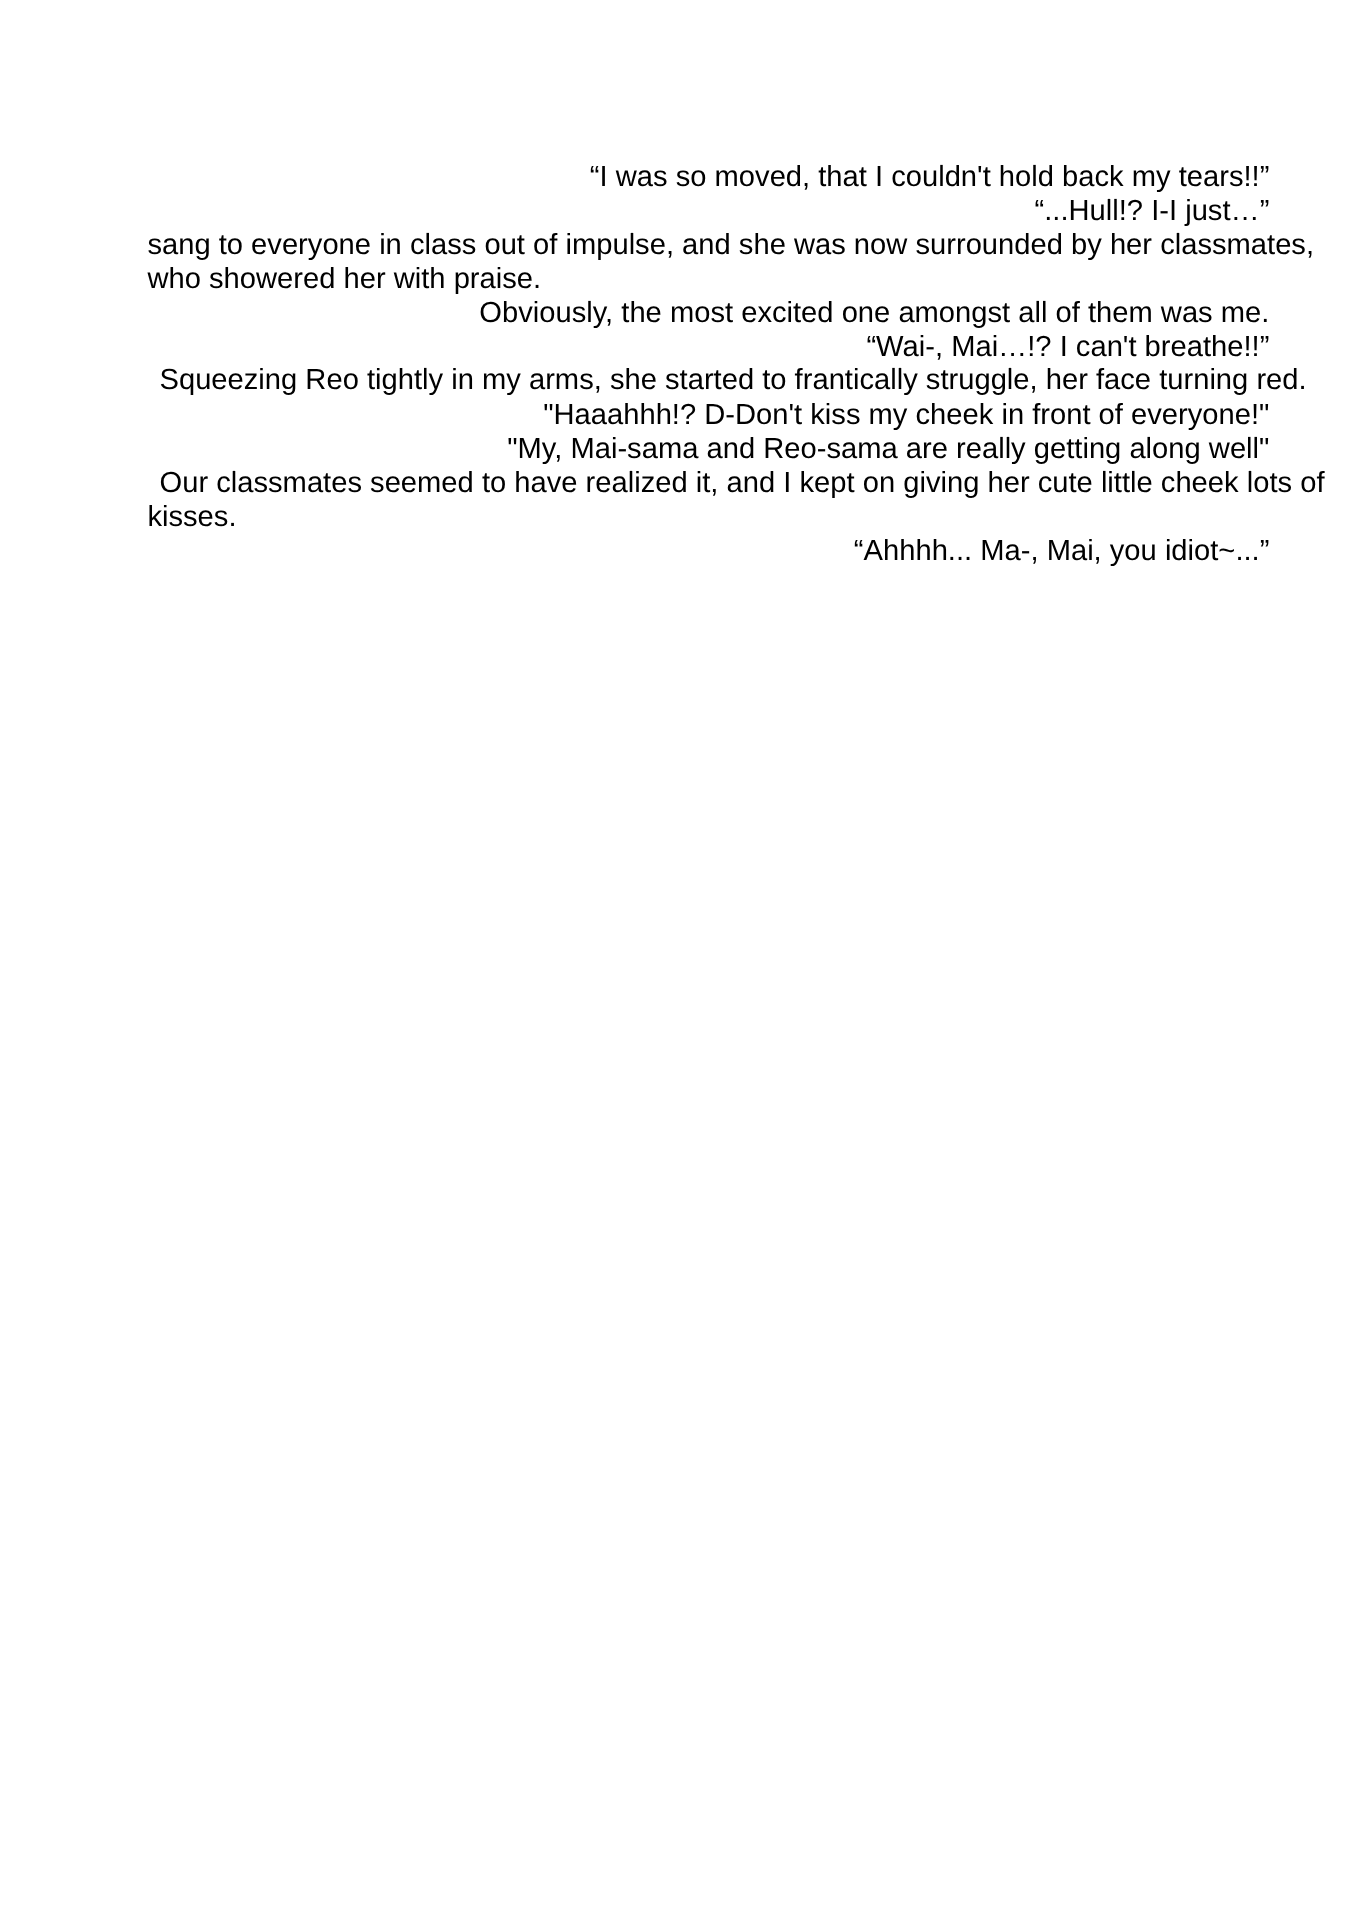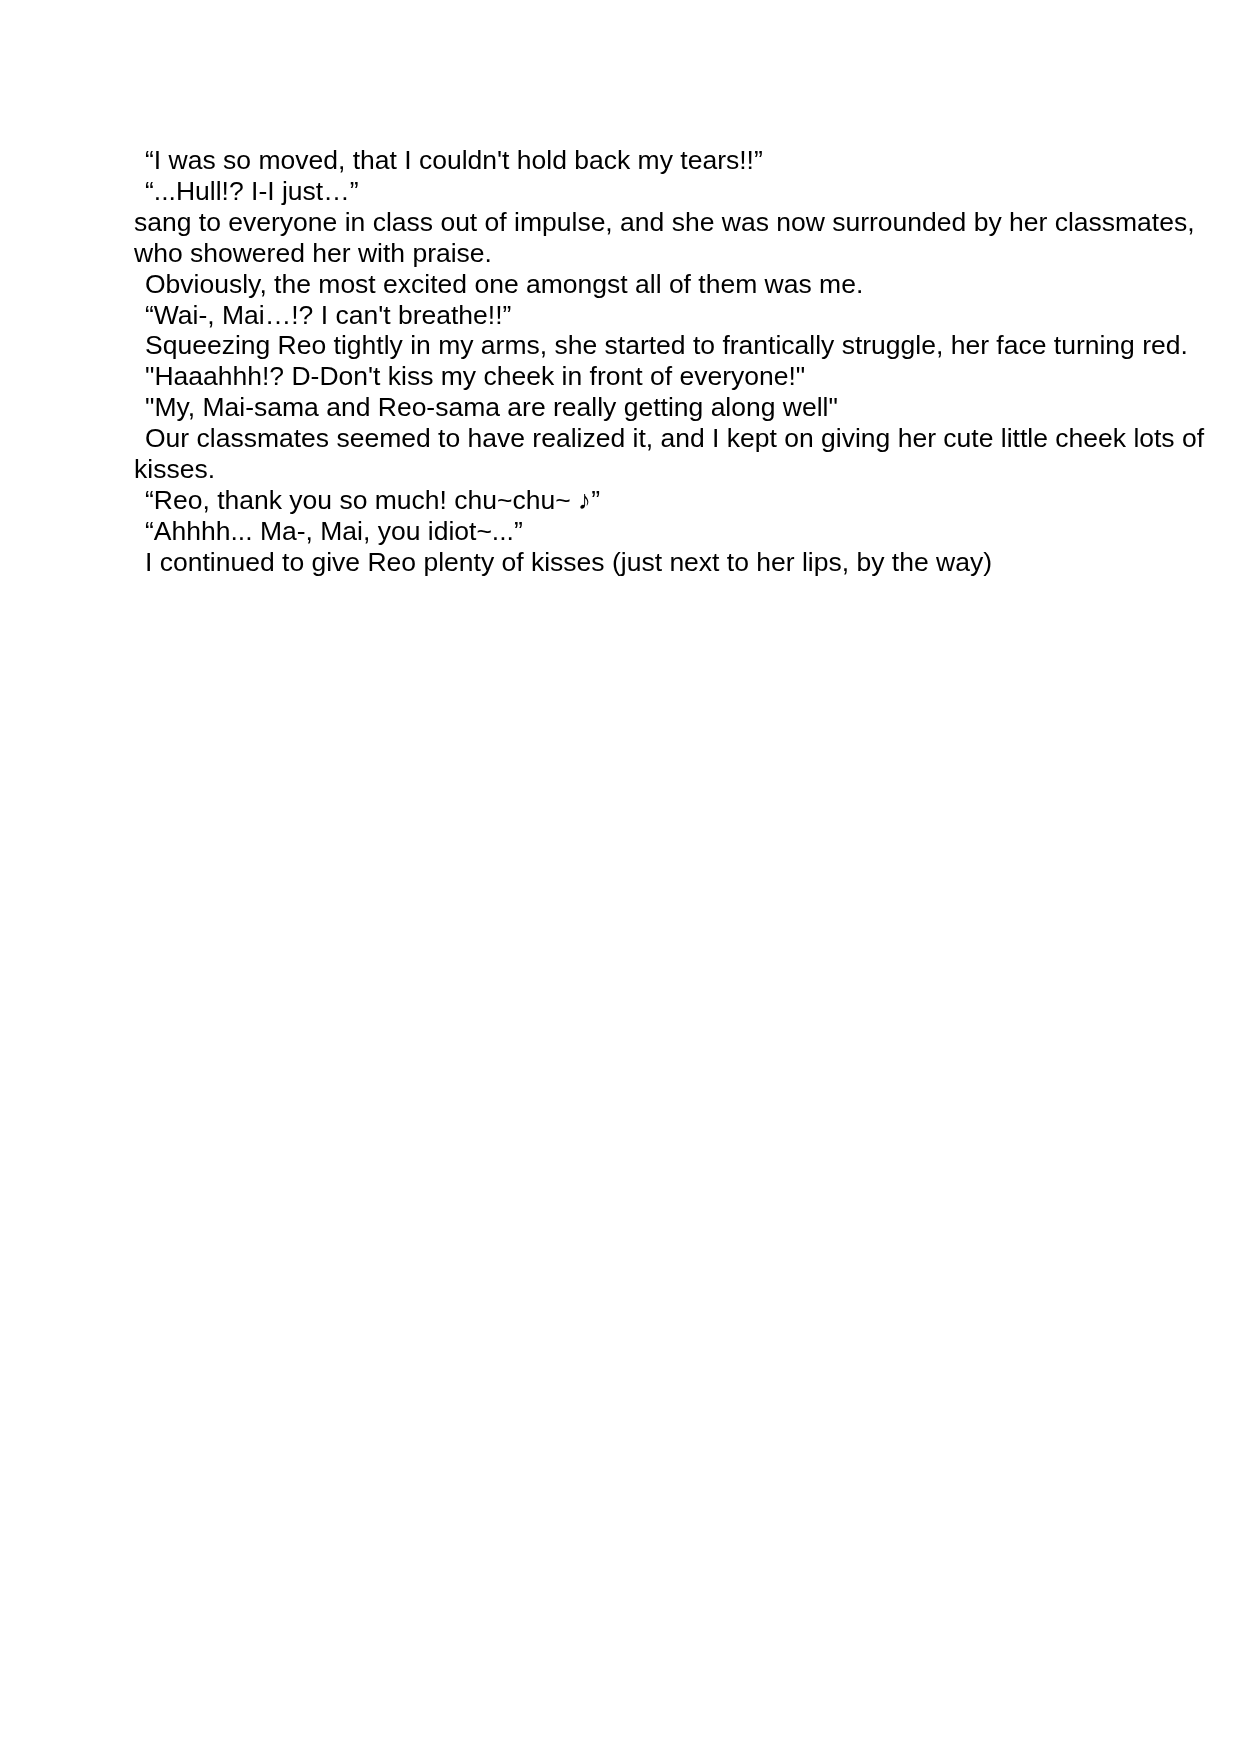--- a/index.html
+++ b/index.html
@@ -25,35 +25,34 @@
     line-height: 30.9px;
     letter-spacing: 0;
   }
   .text-line {
     margin: 0;
     padding: 0;
     white-space: pre;
   }
   .text-line.indent {
     text-indent: 11px;
+    text-align: right;
   }
 </style>
 </head>
 <body>
 
 <div class="page" style="background: rgb(255, 255, 255);">
   <div class="text-block" id="text-block" style="color: rgb(0, 0, 0);">
       <p class="text-line indent">“I was so moved, that I couldn't hold back my tears!!”</p>
       <p class="text-line indent">“...Hull!? I-I just…”</p>
       <p class="text-line">sang to everyone in class out of impulse, and she was now surrounded by her classmates,</p>
       <p class="text-line">who showered her with praise.</p>
       <p class="text-line indent">Obviously, the most excited one amongst all of them was me.</p>
       <p class="text-line indent">“Wai-, Mai…!? I can't breathe!!”</p>
       <p class="text-line indent">Squeezing Reo tightly in my arms, she started to frantically struggle, her face turning red.</p>
       <p class="text-line indent">"Haaahhh!? D-Don't kiss my cheek in front of everyone!"</p>
       <p class="text-line indent">"My, Mai-sama and Reo-sama are really getting along well"</p>
       <p class="text-line indent">Our classmates seemed to have realized it, and I kept on giving her cute little cheek lots of</p>
       <p class="text-line">kisses.</p>
-      <p class="text-line indent">“Reo, thank you so much! chu~chu~ ♪”</p>
       <p class="text-line indent">“Ahhhh... Ma-, Mai, you idiot~...”</p>
-      <p class="text-line indent">I continued to give Reo plenty of kisses (just next to her lips, by the way)</p>
     </div>
 </div>
 
 </body></html>

